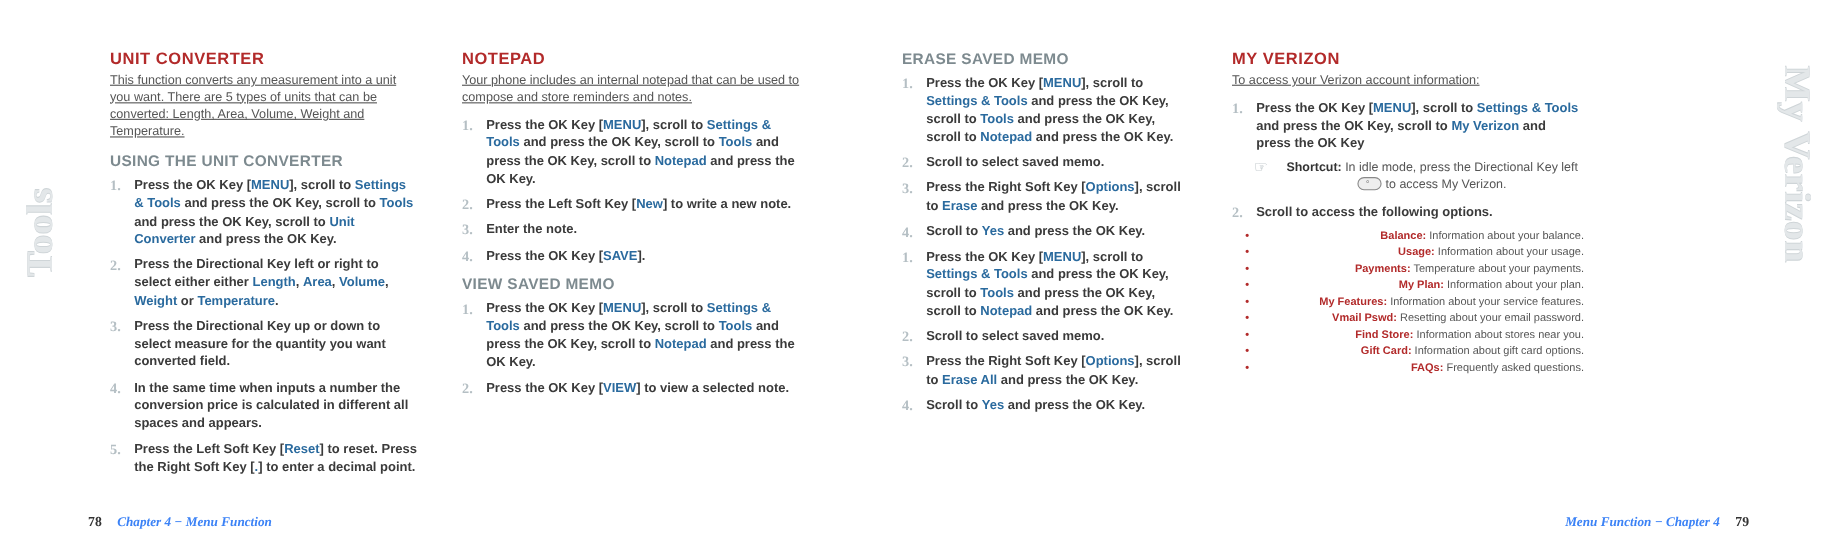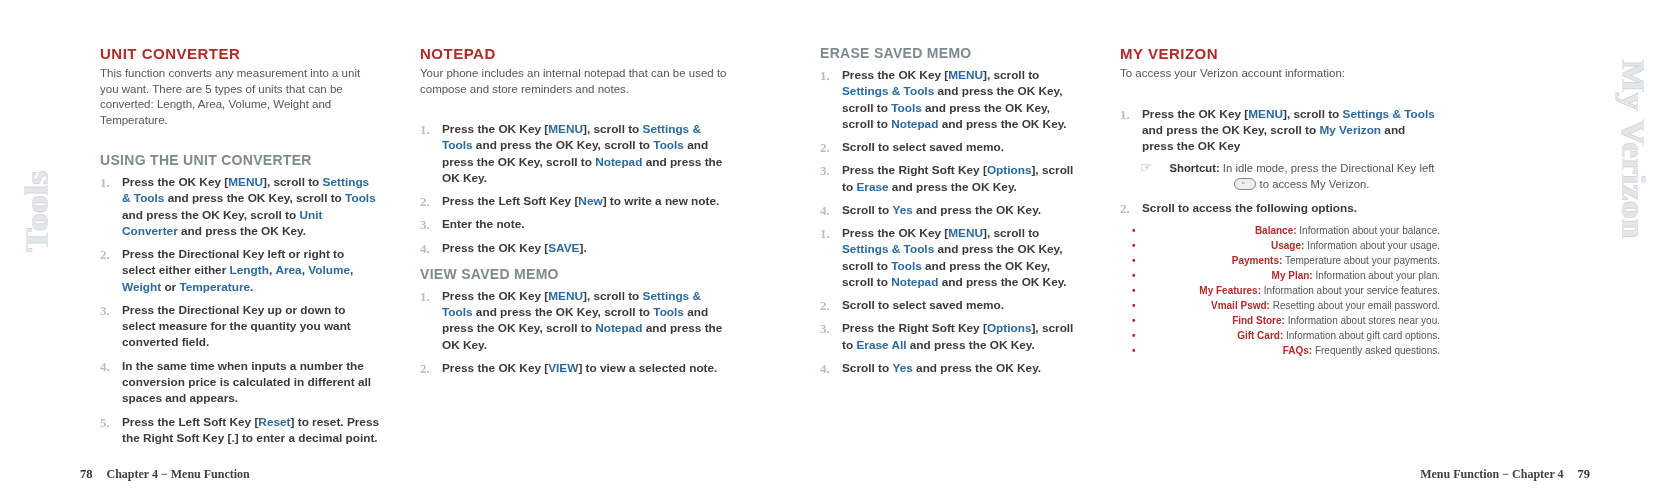--- a/index.html
+++ b/index.html
@@ -22,21 +22,21 @@
     flex: 0 0 25%;
     padding: 0 20px;
   }
   .col1 { flex-basis: 320px; }
   .col2 { flex-basis: 350px; }
   .col3 { flex-basis: 350px; padding-left: 70px; }
   .col4 { flex-basis: 360px; padding-left: 20px; }
 
   h2.red { color: #b22a2a; font-size: 15px; font-weight: 700; letter-spacing: 0.5px; margin-bottom: 4px; }
   h3.gray { color: #7d8a8f; font-size: 14px; font-weight: 700; margin: 10px 0 6px; letter-spacing: 0.3px; }
-  p.intro { color: #555; font-size: 11.5px; line-height: 1.35; margin-bottom: 24px; }
+  p.intro { color: #555; font-size: 11.5px; line-height: 1.35; margin-bottom: 8px; text-decoration: underline; }
 
   ol { list-style: none; counter-reset: item; padding-left: 0; }
   ol > li {
     counter-increment: item;
     position: relative;
     padding-left: 22px;
     font-size: 11.8px;
     line-height: 1.38;
     margin-bottom: 7px;
     color: #3a3a3a;
@@ -98,21 +98,21 @@
     bottom: 20px;
     left: 80px;
     right: 80px;
     display: flex;
     justify-content: space-between;
     font-family: Georgia, serif;
     font-size: 12px;
   }
   .footer .left, .footer .right { display:flex; gap:14px; align-items:baseline; }
   .footer .pnum { color:#333; font-weight:700; font-size:12.5px; }
-  .footer .chap { color:#404040; font-weight:700; }
+  .footer .chap { color:#3b82f6; font-weight:700;font-style:italic; }
 </style>
 </head>
 <body>
 
 <div class="side-tab side-left">Tools</div>
 <div class="side-tab side-right">My Verizon</div>
 
 <div class="spread">
 
   <div class="col col1">

